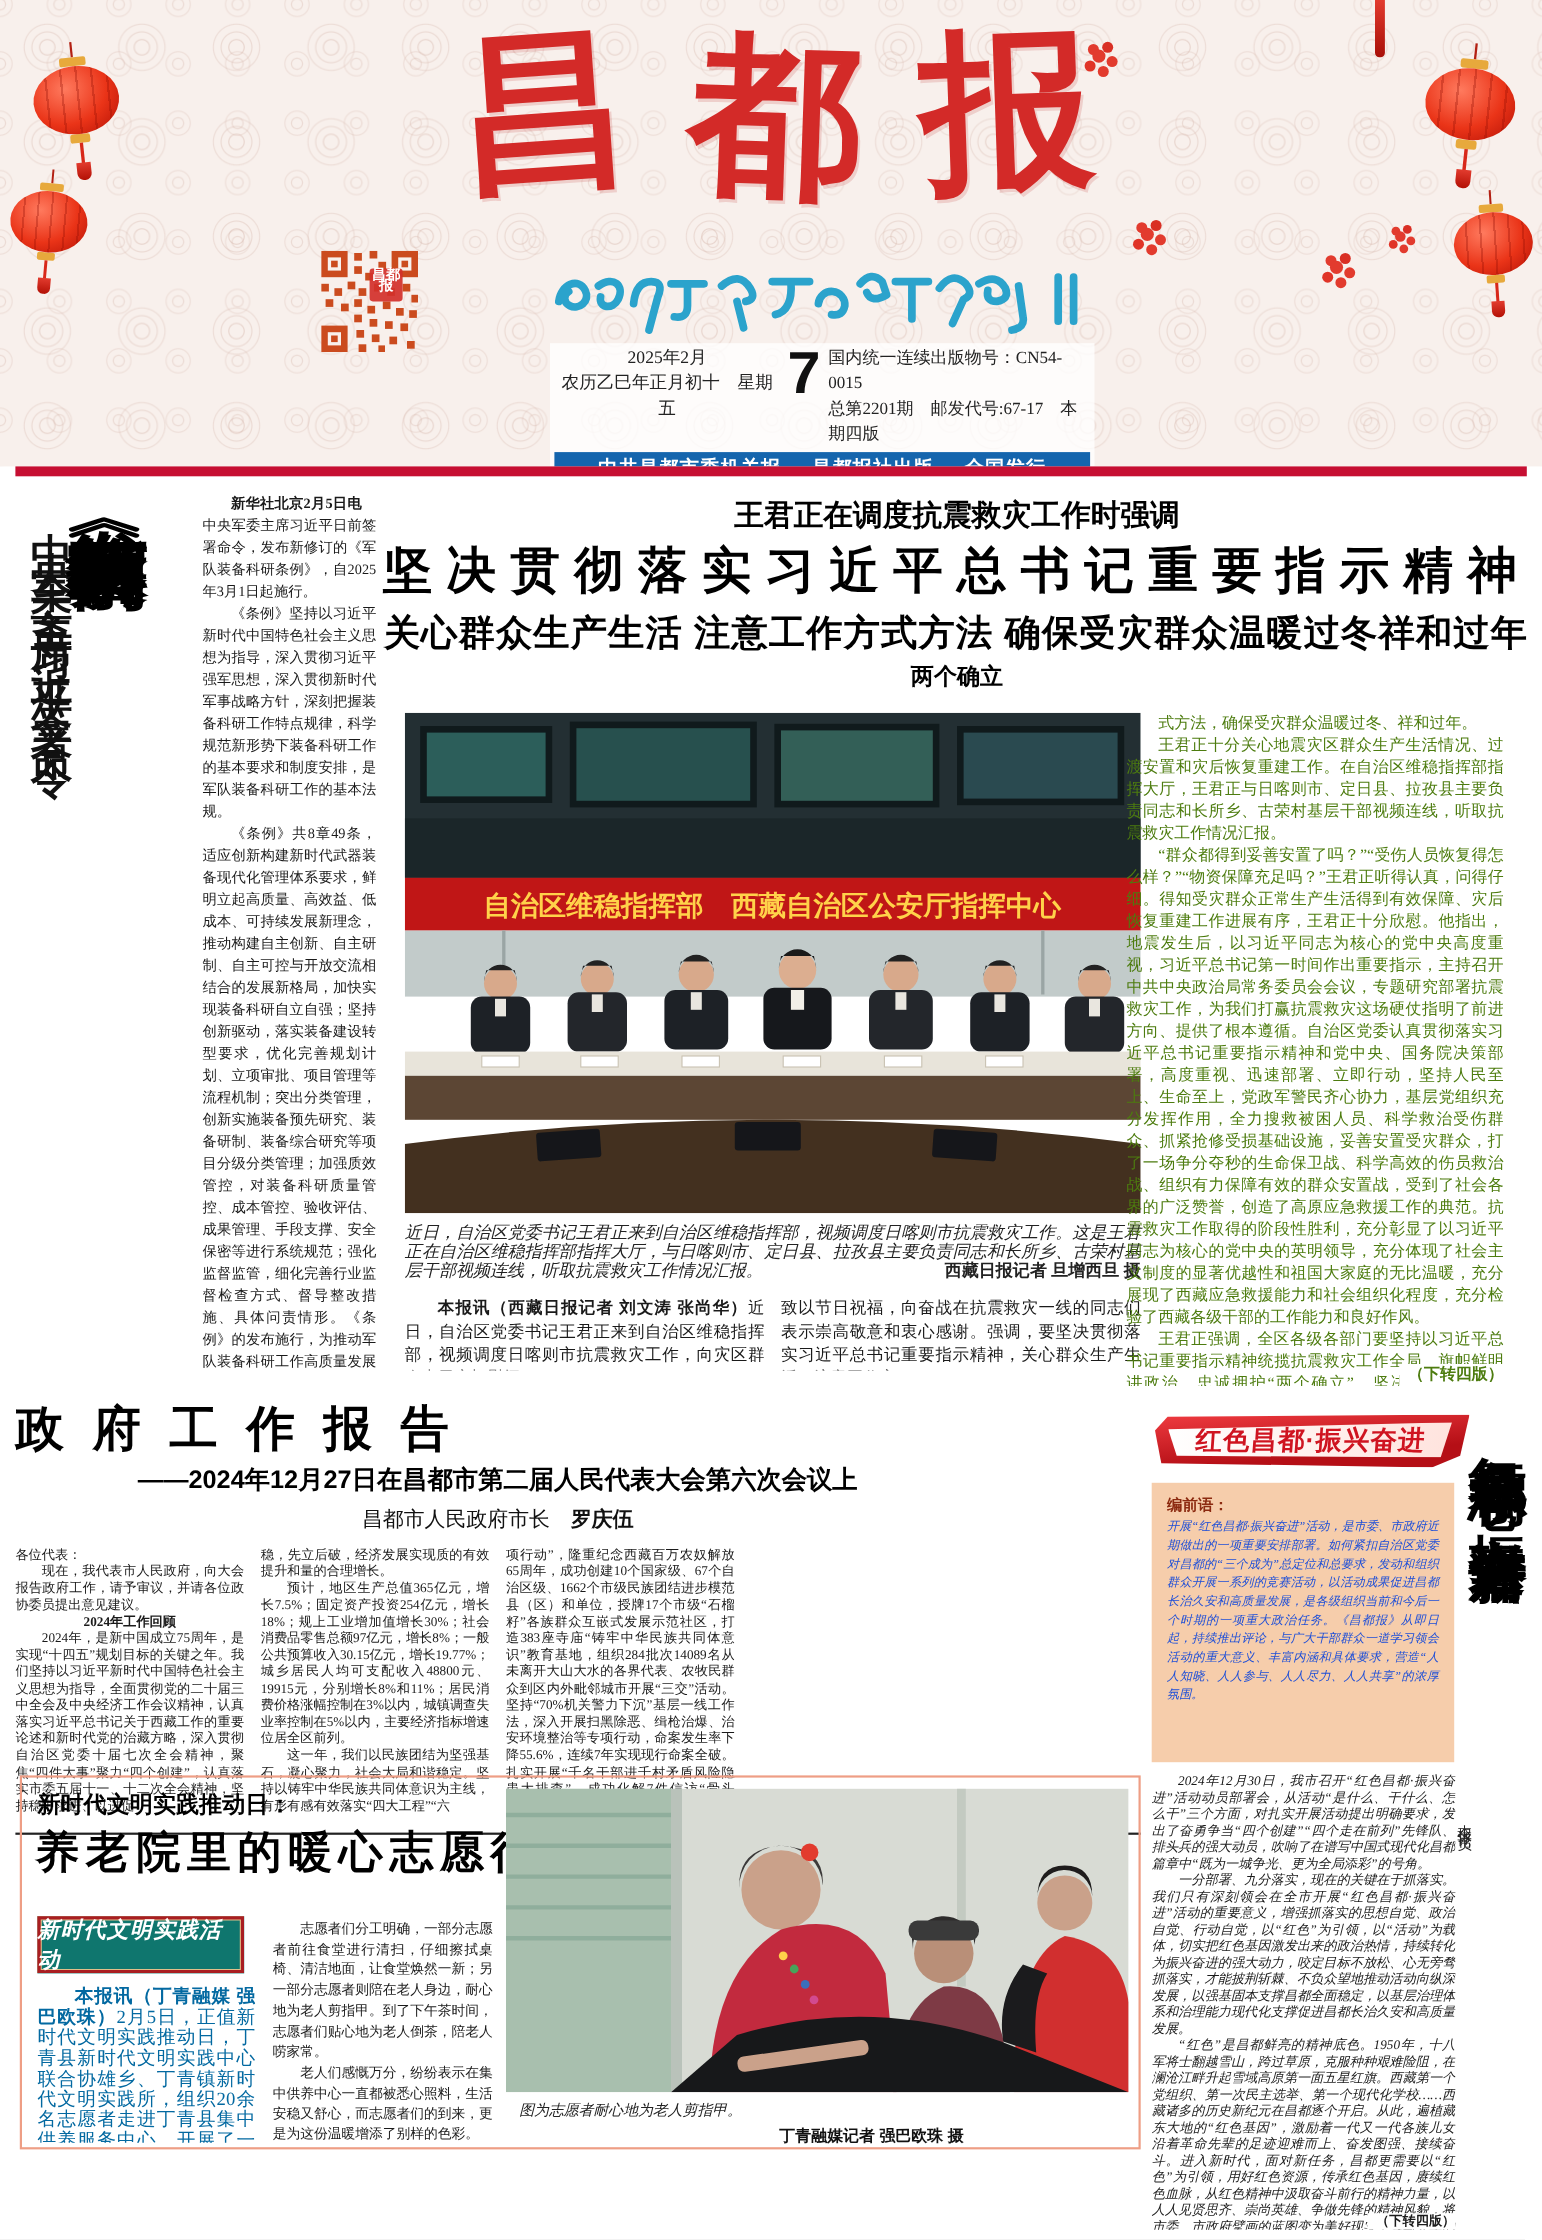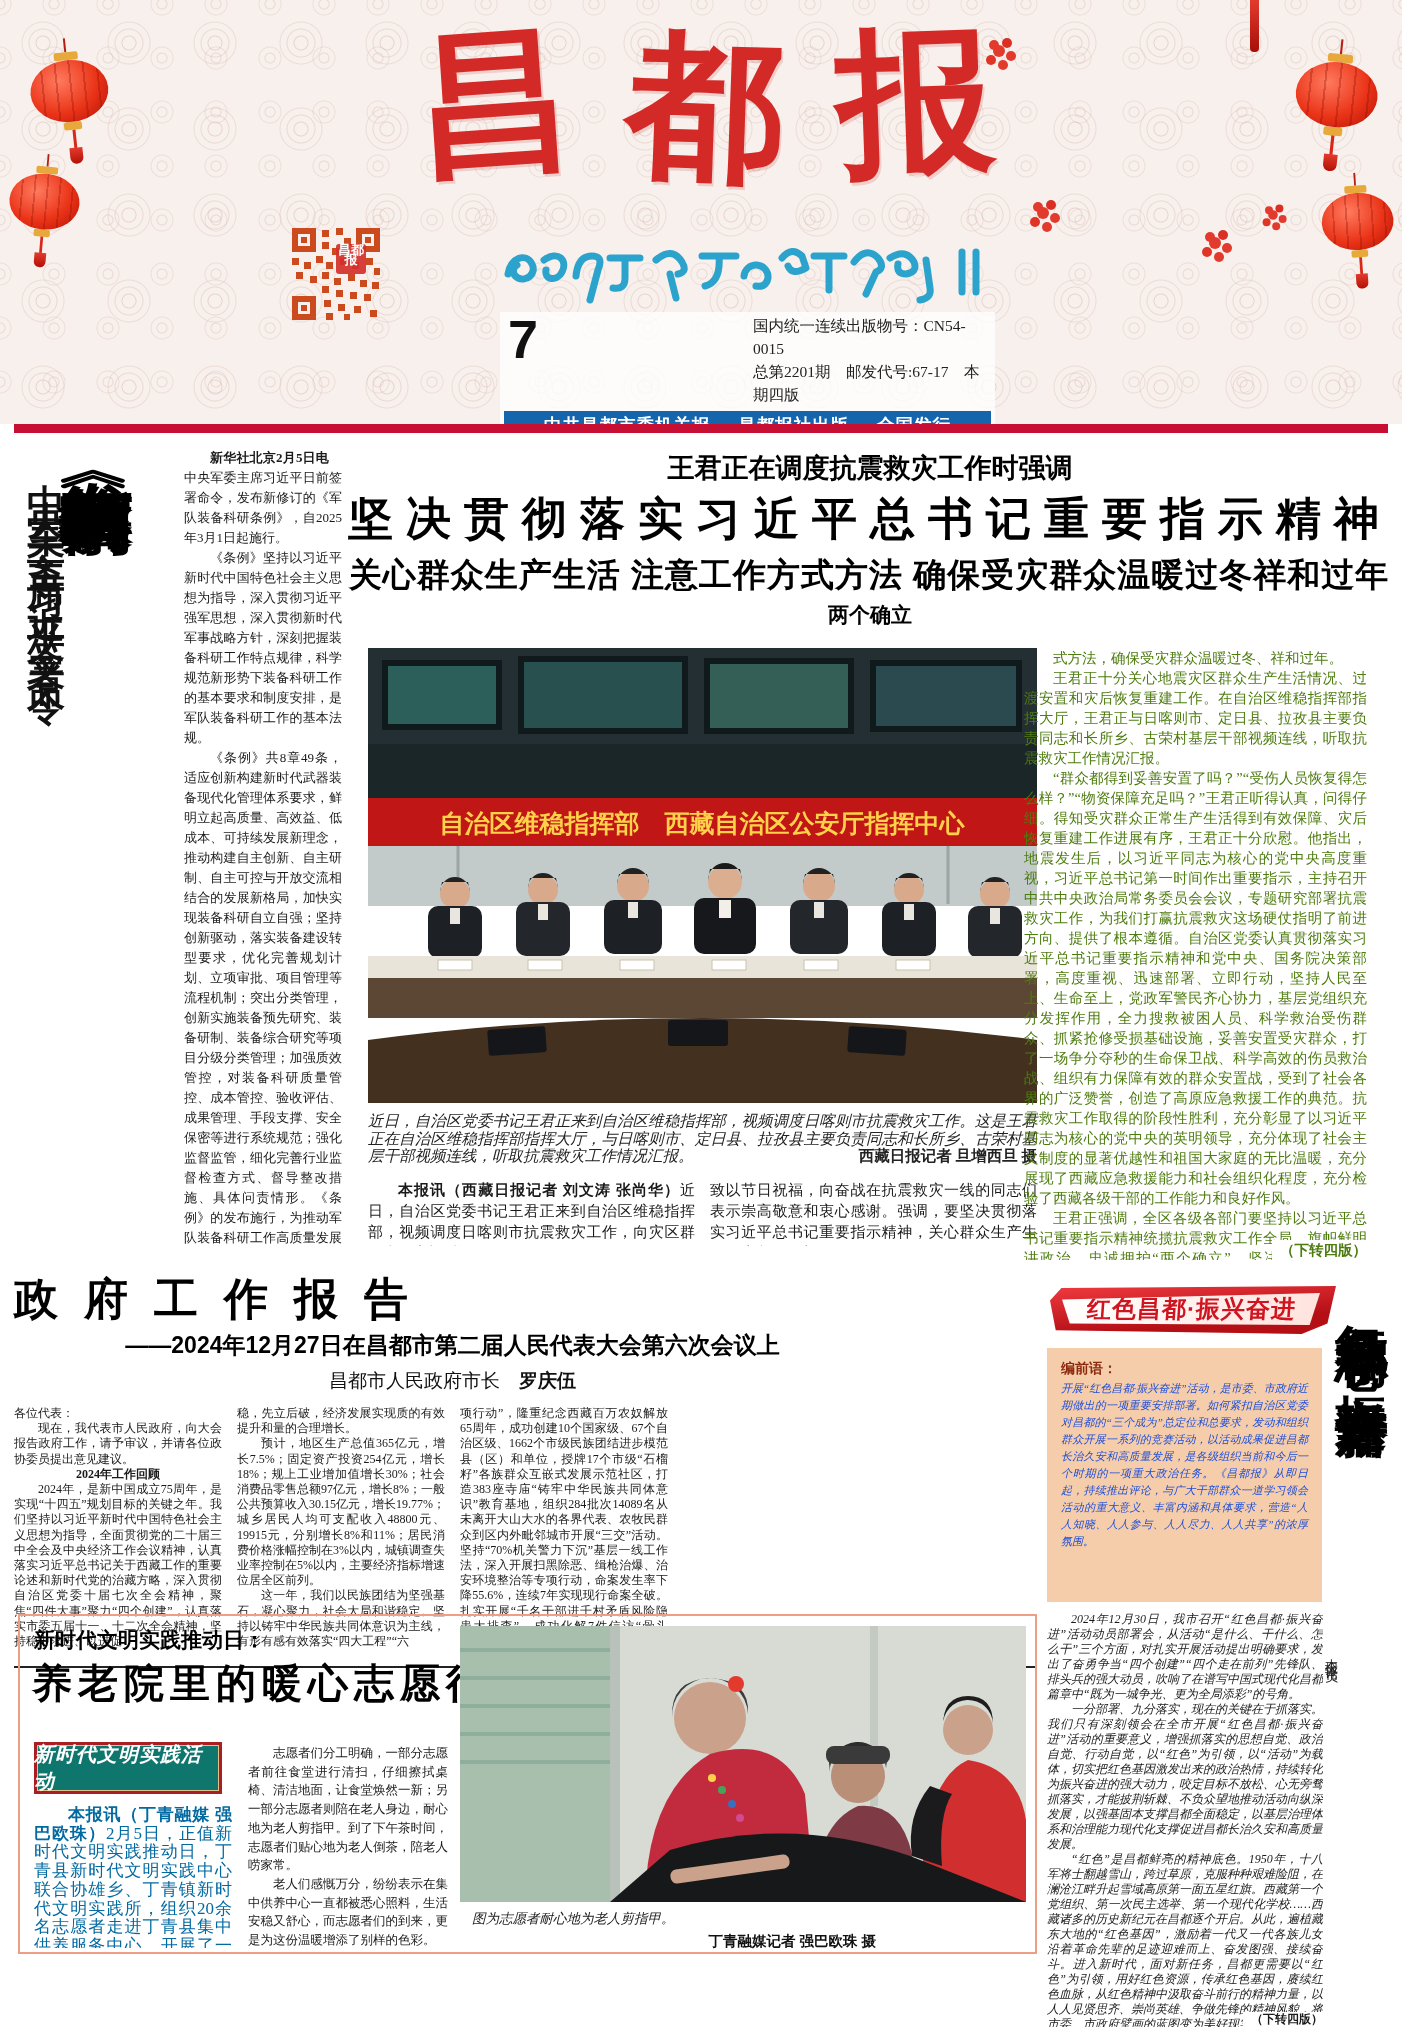--- a/index.html
+++ b/index.html
@@ -261,20 +261,24 @@
           <rect x="62" y="78" width="7" height="7"></rect>
         <rect x="78" y="82" width="7" height="7"></rect>
           <rect x="34" y="85" width="7" height="7"></rect>
           <rect x="52" y="86" width="6" height="6"></rect>
       </g>
     </svg>
     <div class="seal" data-name="seal-stamp">昌都报</div>
 
     <div class="mast-info" data-name="masthead-info">
       <div class="mast-row1">
+        <div class="mast-date" data-name="date-block">
+          <div data-name="date-line">2025年2月</div>
+          <div data-name="lunar-date-line">农历乙巳年正月初十　星期五</div>
+        </div>
         <div class="mast-day" data-name="day-number">7</div>
         <div class="mast-issn" data-name="issn-block">
           <div data-name="issn-line">国内统一连续出版物号：CN54-0015</div>
           <div data-name="issue-line">总第2201期　邮发代号:67-17　本期四版</div>
         </div>
       </div>
       <div class="org-bar" data-name="org-bar">
         <span data-name="org-item">中共昌都市委机关报</span>
         <span data-name="org-item">昌都报社出版</span>
         <span data-name="org-item">全国发行</span>

